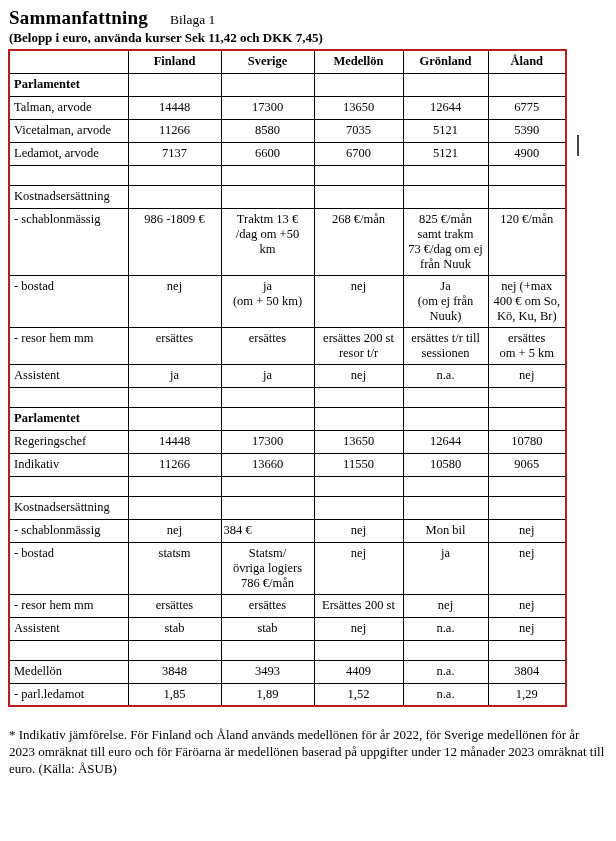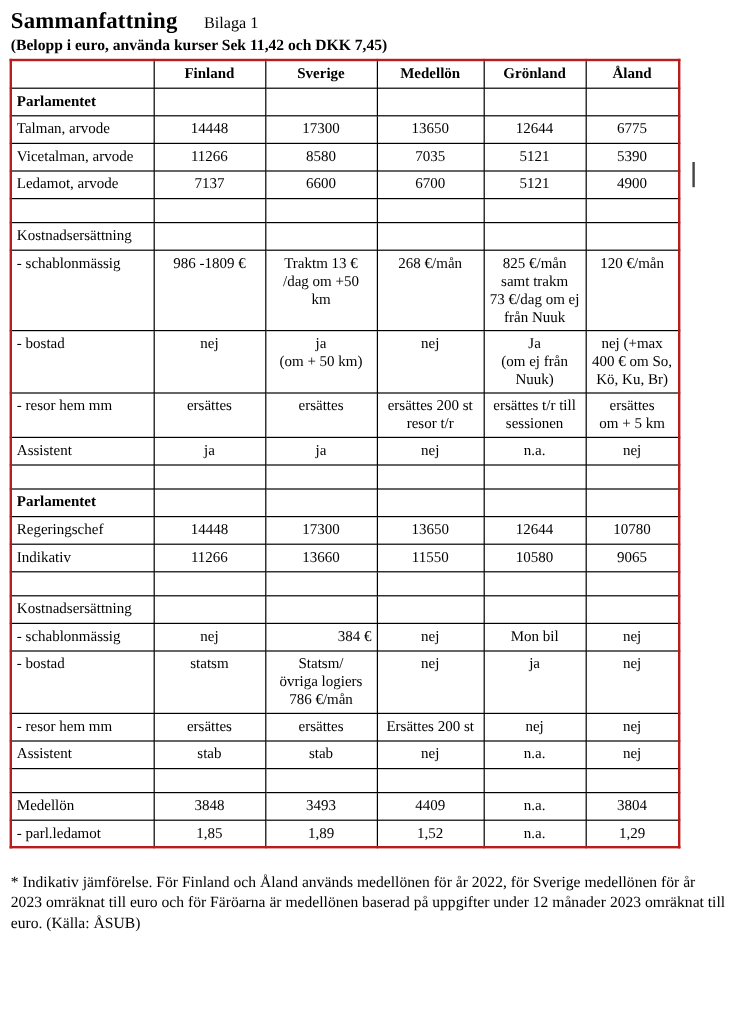--- a/index.html
+++ b/index.html
@@ -233,21 +233,21 @@
           <td class="label">Kostnadsersättning</td>
           <td></td>
           <td></td>
           <td></td>
           <td></td>
           <td></td>
         </tr>
         <tr class="std">
           <td class="label">- schablonmässig</td>
           <td>nej</td>
-          <td style="text-align: right; padding-right: 4px;">384 €</td>
+          <td style="text-align: left; padding-right: 4px;">384 €</td>
           <td>nej</td>
           <td>Mon bil</td>
           <td>nej</td>
         </tr>
         <tr class="tall">
           <td class="label">- bostad</td>
           <td>statsm</td>
           <td>Statsm/
 övriga logiers
 786 €/mån</td>

